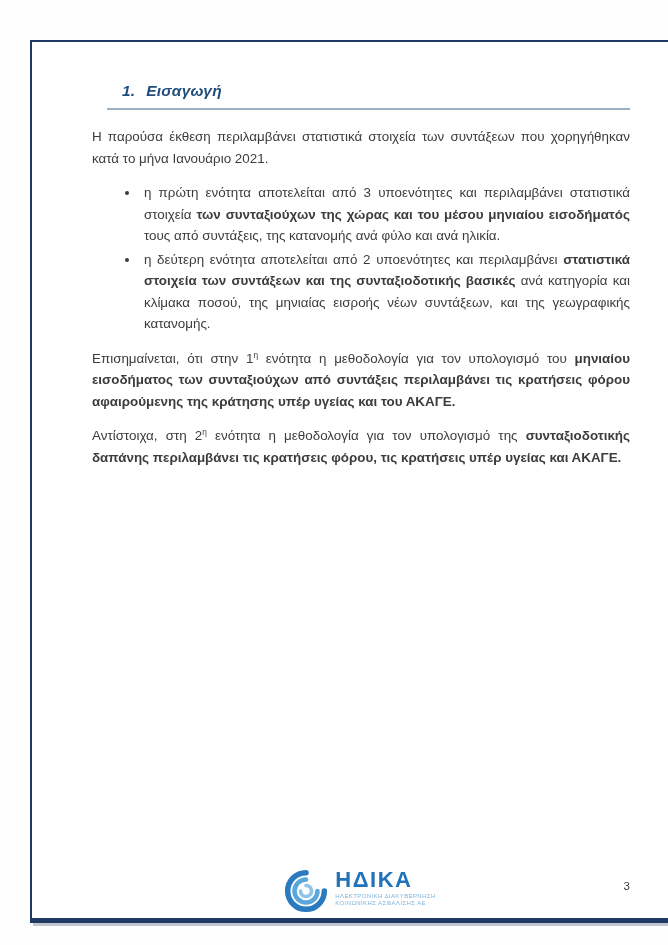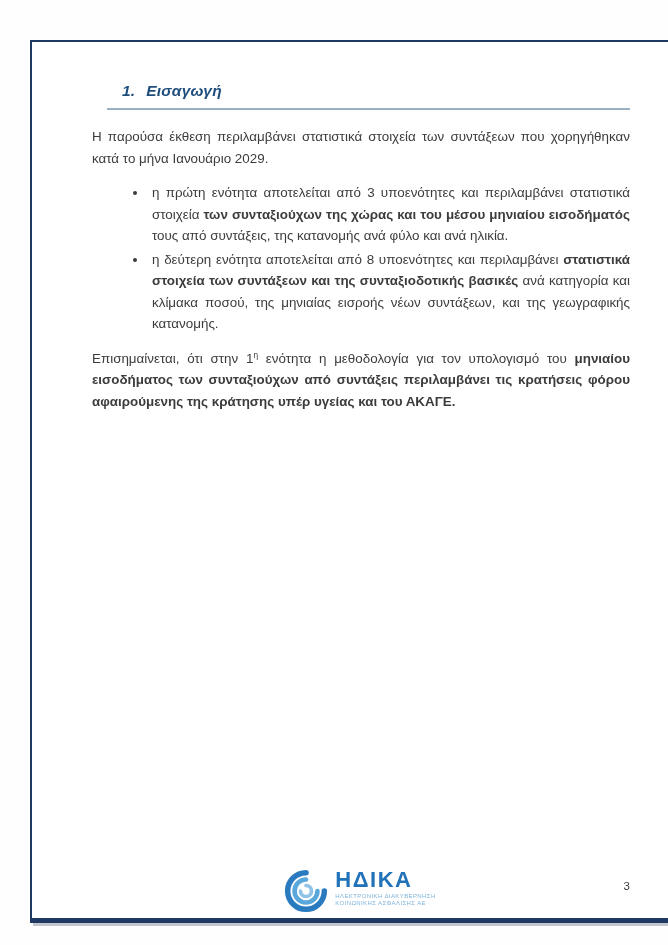--- a/index.html
+++ b/index.html
@@ -53,21 +53,20 @@
     margin: 0 0 13px 0;
     padding: 0 0 0 48px;
   }
   .body-text li {
     color: var(--text);
     font-size: 13.4px;
     line-height: 21.5px;
     text-align: justify;
     padding-left: 4px;
     margin-bottom: 2px;
-    margin-left: 8px;
   }
   .b { font-weight: bold; }
   sup { font-size: 0.62em; line-height: 0; }
   .footer-logo {
     position: absolute;
     left: 0; right: 0; bottom: 5px;
     display: flex;
     justify-content: center;
     align-items: flex-start;
     gap: 7px;
@@ -97,26 +96,27 @@
 </style>
 </head>
 <body style="--border: #1F3864; --heading: #1F4E7C; --underline: #9AB0C4; --text: #3C3C3C; --logo_blue: #2272B9; --logo_light: #7FB4D9;">
 
 <div class="frame">
   <div class="content">
     <h1 class="heading">
       <span class="num">1.</span><span>Εισαγωγή</span>
     </h1>
     <div class="body-text">
-        <p><span>Η  παρούσα έκθεση περιλαμβάνει στατιστικά στοιχεία των συντάξεων που χορηγήθηκαν κατά το μήνα Ιανουάριο 2029.</span></p>
+        <p><span>Η  παρούσα έκθεση περιλαμβάνει στατιστικά στοιχεία των συντάξεων που χορηγήθηκαν κατά το μήνα Ιανουάριο 2021.</span></p>
         <ul>
           <li><span>η πρώτη ενότητα αποτελείται από 3 υποενότητες και περιλαμβάνει στατιστικά στοιχεία </span><span class="b">των συνταξιούχων της χώρας και του μέσου μηνιαίου εισοδήματός</span><span> τους από συντάξεις, της κατανομής ανά φύλο και ανά ηλικία.</span></li>
-          <li><span>η δεύτερη ενότητα αποτελείται από 8 υποενότητες και περιλαμβάνει </span><span class="b">στατιστικά στοιχεία των συντάξεων και της συνταξιοδοτικής βασικές</span><span> ανά κατηγορία και κλίμακα ποσού, της μηνιαίας εισροής νέων συντάξεων, και της γεωγραφικής κατανομής.</span></li>
+          <li><span>η δεύτερη ενότητα αποτελείται από 2 υποενότητες και περιλαμβάνει </span><span class="b">στατιστικά στοιχεία των συντάξεων και της συνταξιοδοτικής βασικές</span><span> ανά κατηγορία και κλίμακα ποσού, της μηνιαίας εισροής νέων συντάξεων, και της γεωγραφικής κατανομής.</span></li>
         </ul>
         <p><span>Επισημαίνεται, ότι στην 1</span><sup>η</sup><span> ενότητα η μεθοδολογία για τον υπολογισμό του </span><span class="b">μηνιαίου εισοδήματος των συνταξιούχων από συντάξεις περιλαμβάνει τις κρατήσεις φόρου αφαιρούμενης της κράτησης υπέρ υγείας και του ΑΚΑΓΕ.</span></p>
+        <p><span>Αντίστοιχα, στη 2</span><sup>η</sup><span> ενότητα η μεθοδολογία για τον υπολογισμό της </span><span class="b">συνταξιοδοτικής δαπάνης περιλαμβάνει τις κρατήσεις φόρου, τις κρατήσεις υπέρ υγείας και ΑΚΑΓΕ.</span></p>
       </div>
   </div>
 
   <div class="footer-logo">
     <svg class="logo-icon" width="44" height="44" viewBox="0 0 48 48" aria-hidden="true">
       <g fill="none" stroke-linecap="round">
         <path d="M24 4 a20 20 0 1 0 20 20" stroke="#2A7ABF" stroke-width="6"></path>
         <path d="M24 11.5 a12.5 12.5 0 1 0 12.5 12.5" stroke="#5AA7DC" stroke-width="5"></path>
         <path d="M24 18 a6 6 0 1 1 -6 6" stroke="#8FC4E8" stroke-width="4"></path>
       </g>

